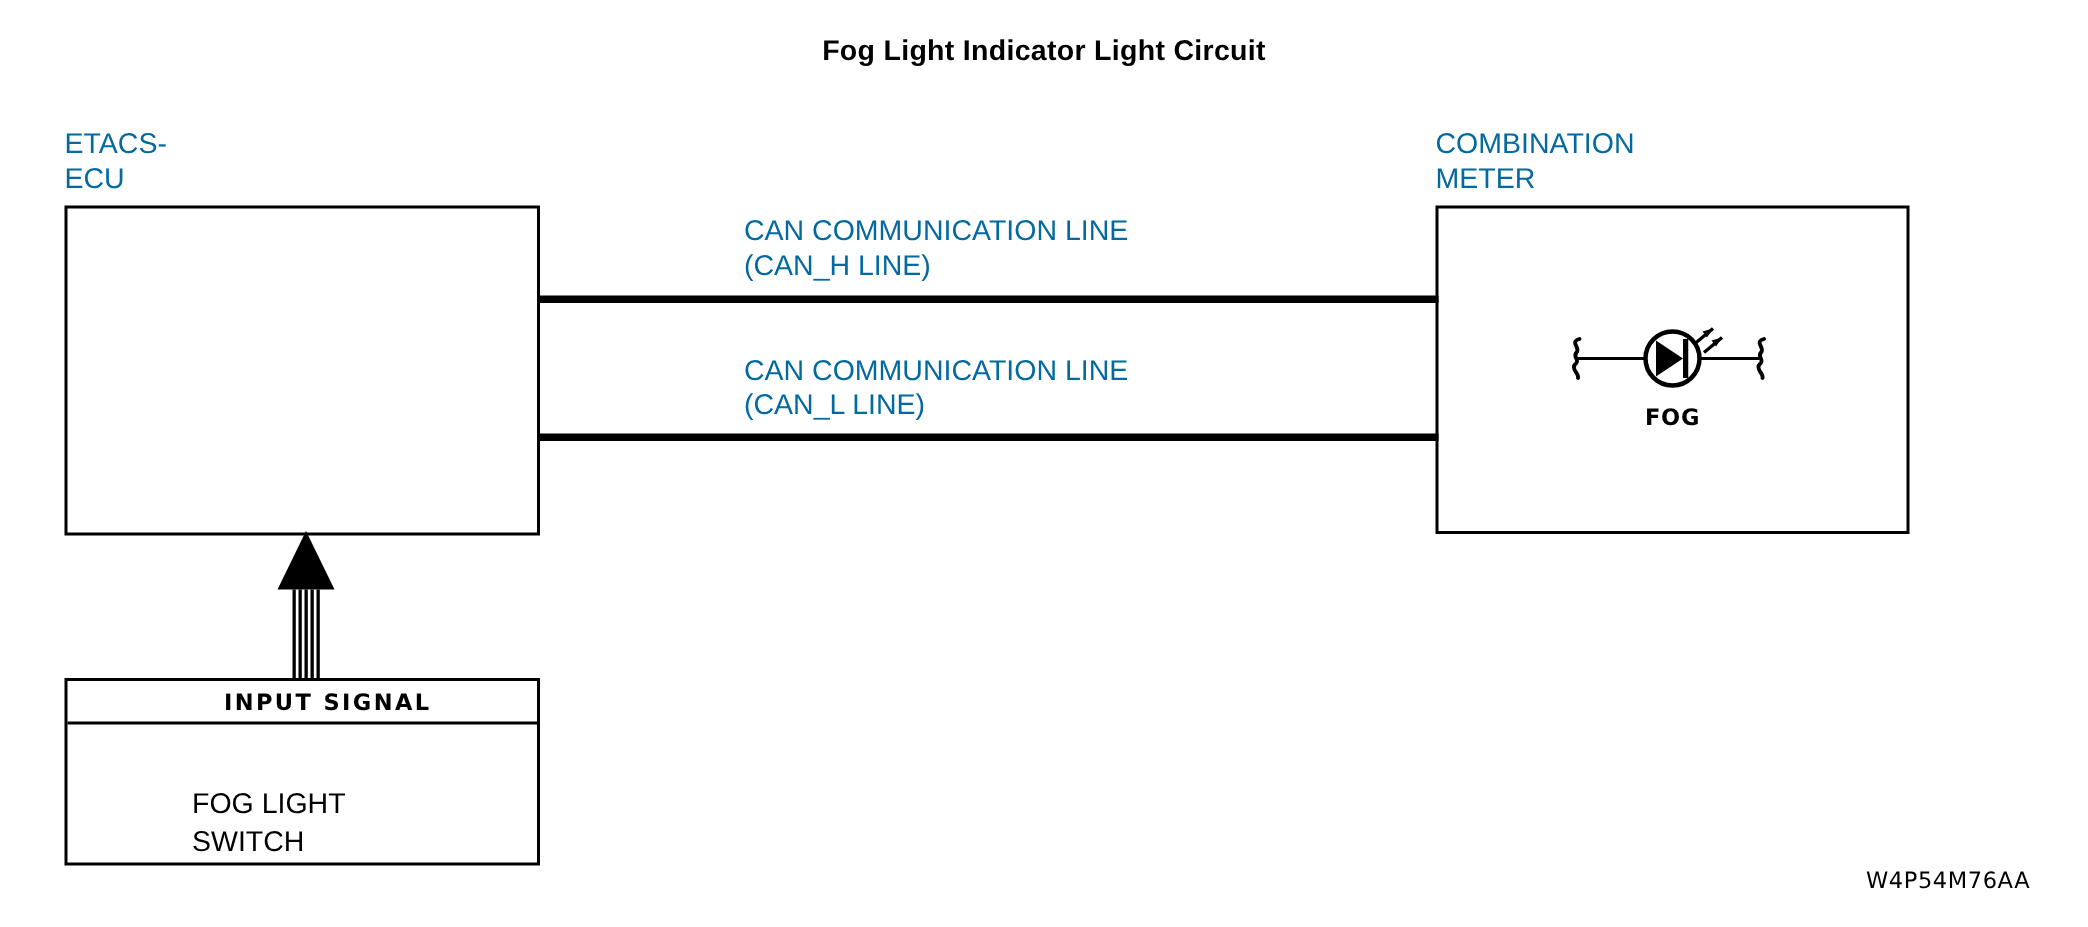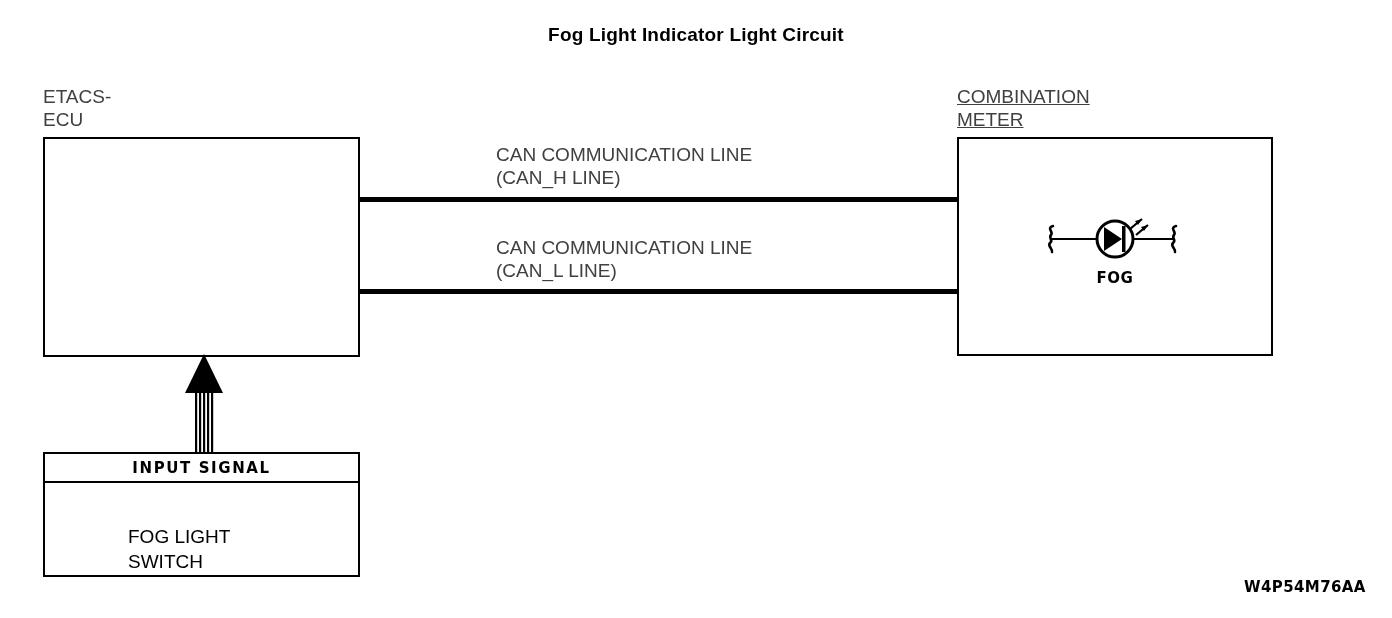--- a/index.html
+++ b/index.html
@@ -39,21 +39,21 @@
     background: #fff;
     box-sizing: border-box;
   }
 
   
   .label {
     position: absolute;
     font-size: 19px;
     line-height: 23px;
     white-space: pre;
-    color: #404040;
+    color: #0369a1;
   }
 
   
   .bus-line {
     position: absolute;
     height: 5px;
     background: #000;
   }
 
   
@@ -100,38 +100,38 @@
     white-space: pre;
     text-align: left;
     margin-top: 20px;
   }
 
   
   .part-number {
     position: absolute;
     font-family: "DejaVu Sans", sans-serif;
     font-size: 15px;
-    font-weight: bold;
+    font-weight: normal;
     letter-spacing: 0.4px;
     white-space: nowrap;
   }
 </style>
 </head>
 <body>
 
 <div id="canvas">
 
   <div class="diagram-title">Fog Light Indicator Light Circuit</div>
 
   <div class="label" style="left:43px; top:85px;">ETACS-
 ECU</div>
 
   <div class="box" style="left:43px; top:137px; width:317px; height:220px;"></div>
 
-  <div class="label" style="left:957px; top:85px;text-decoration:underline;">COMBINATION
+  <div class="label" style="left:957px; top:85px;">COMBINATION
 METER</div>
 
   <div class="box" style="left:957px; top:137px; width:316px; height:219px;"></div>
 
   <div class="bus-line" style="left:359px; top:197px; width:600px;"></div>
 
   <div class="label" style="left:496px; top:143px;">CAN COMMUNICATION LINE
 (CAN_H LINE)</div>
 
   <div class="bus-line" style="left:359px; top:289px; width:600px;"></div>
@@ -174,21 +174,21 @@
       <rect x="13" y="41" width="2.2" height="67" fill="#000"></rect>
       <rect x="17" y="41" width="2.2" height="67" fill="#000"></rect>
       <rect x="21" y="41" width="2.2" height="67" fill="#000"></rect>
       <rect x="25" y="41" width="2.2" height="67" fill="#000"></rect>
       <rect x="29" y="41" width="2.2" height="67" fill="#000"></rect>
     </svg>
   </div>
 
   <div class="box" style="left:43px; top:452px; width:317px; height:125px;"></div>
 
-  <div class="input-signal-header" style="left:26px; top:454px; width:317px; height:28px;padding-left:34px;">INPUT SIGNAL</div>
+  <div class="input-signal-header" style="left:43px; top:454px; width:317px; height:28px;padding-left:34px;">INPUT SIGNAL</div>
 
   <div class="input-signal-divider" style="left:45px; top:481px; width:313px;"></div>
 
   <div class="switch-text" style="left:128px; top:504px;">FOG LIGHT
 SWITCH</div>
 
   <div class="part-number" style="left:1244px; top:578px;">W4P54M76AA</div>
 
 </div>
 

